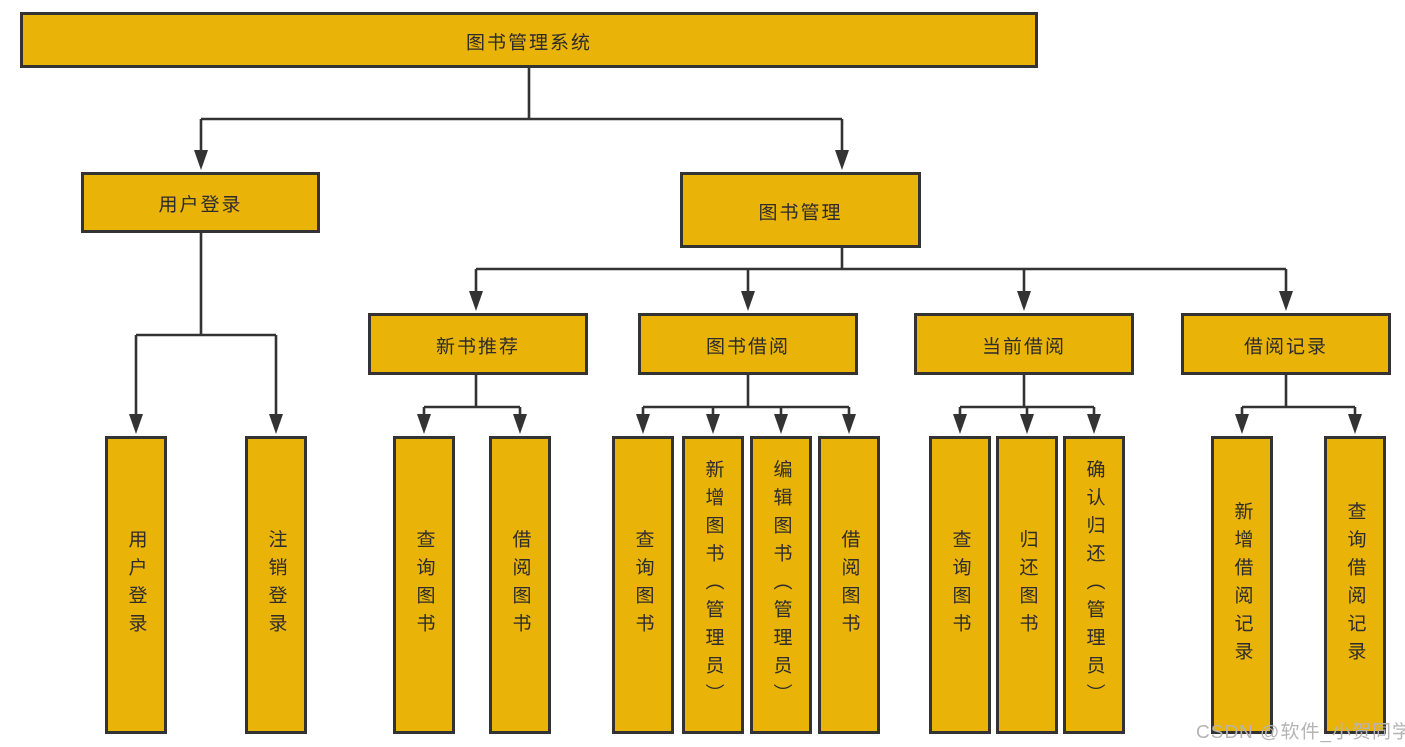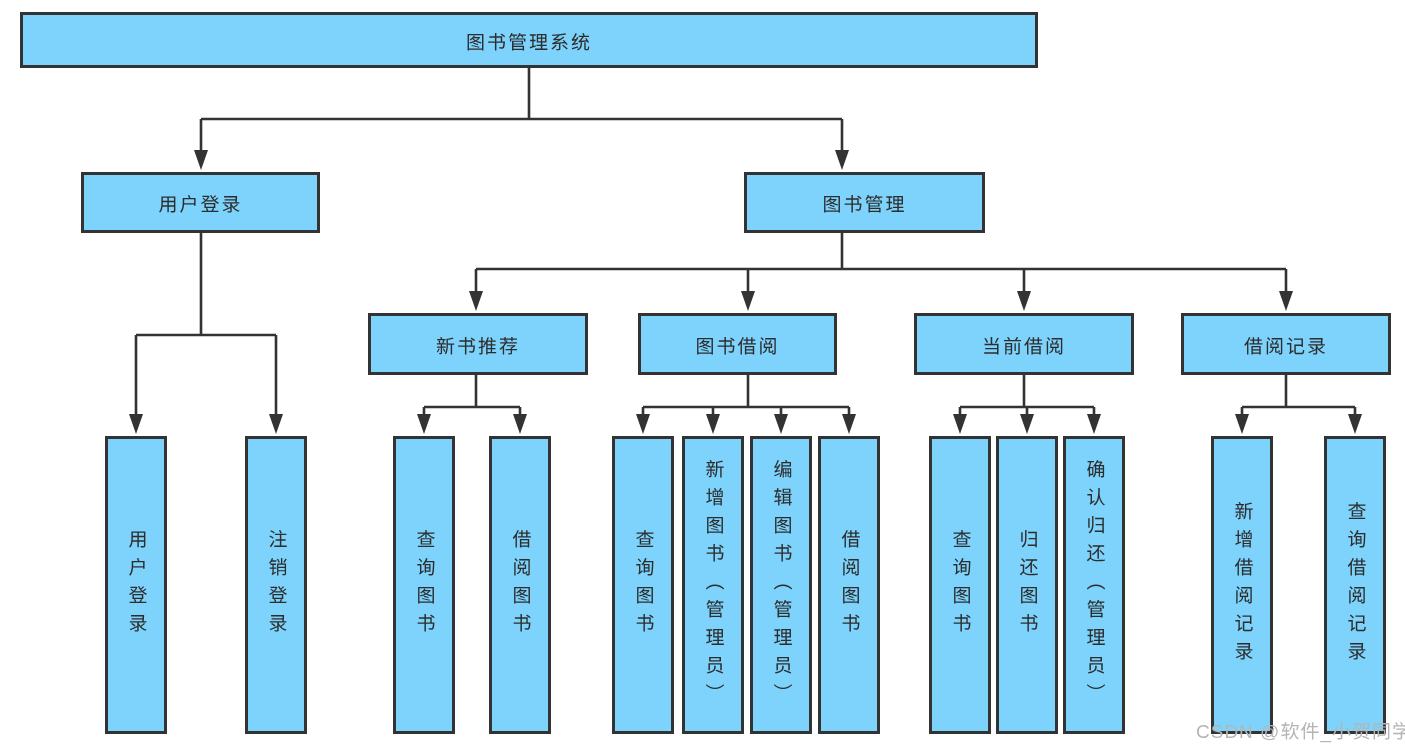--- a/index.html
+++ b/index.html
@@ -18,21 +18,21 @@
   .connectors {
     position: absolute;
     left: 0;
     top: 0;
     width: 1405px;
     height: 747px;
   }
   .node {
     position: absolute;
     box-sizing: border-box;
-    background: #7dd3fc;
+    background: #eab308;
     border: 3px solid var(--line, #333333);
     display: flex;
     align-items: center;
     justify-content: center;
     color: var(--text, #2d2d2d);
   }
   .node.h span {
     font-size: 19px;
     letter-spacing: 2px;
     white-space: nowrap;
@@ -118,28 +118,28 @@
     </g>
   </svg>
 
   <div class="node h" style="left:20px;top:12px;width:1018px;height:56px">
     <span>图书管理系统</span>
   </div>
 
   <div class="node h" style="left:81px;top:172px;width:239px;height:61px">
     <span>用户登录</span>
   </div>
-  <div class="node h" style="left:744px;top:172px;width:241px;height:61px">
+  <div class="node h" style="left:680px;top:172px;width:241px;height:76px">
     <span>图书管理</span>
   </div>
 
   <div class="node h" style="left:368px;top:313px;width:220px;height:62px">
     <span>新书推荐</span>
   </div>
-  <div class="node h" style="left:638px;top:313px;width:199px;height:62px">
+  <div class="node h" style="left:638px;top:313px;width:220px;height:62px">
     <span>图书借阅</span>
   </div>
   <div class="node h" style="left:1181px;top:313px;width:210px;height:62px">
     <span>借阅记录</span>
   </div>
   <div class="node h" style="left:914px;top:313px;width:220px;height:62px">
     <span>当前借阅</span>
   </div>
 
   <div class="node v" style="left:105px">

